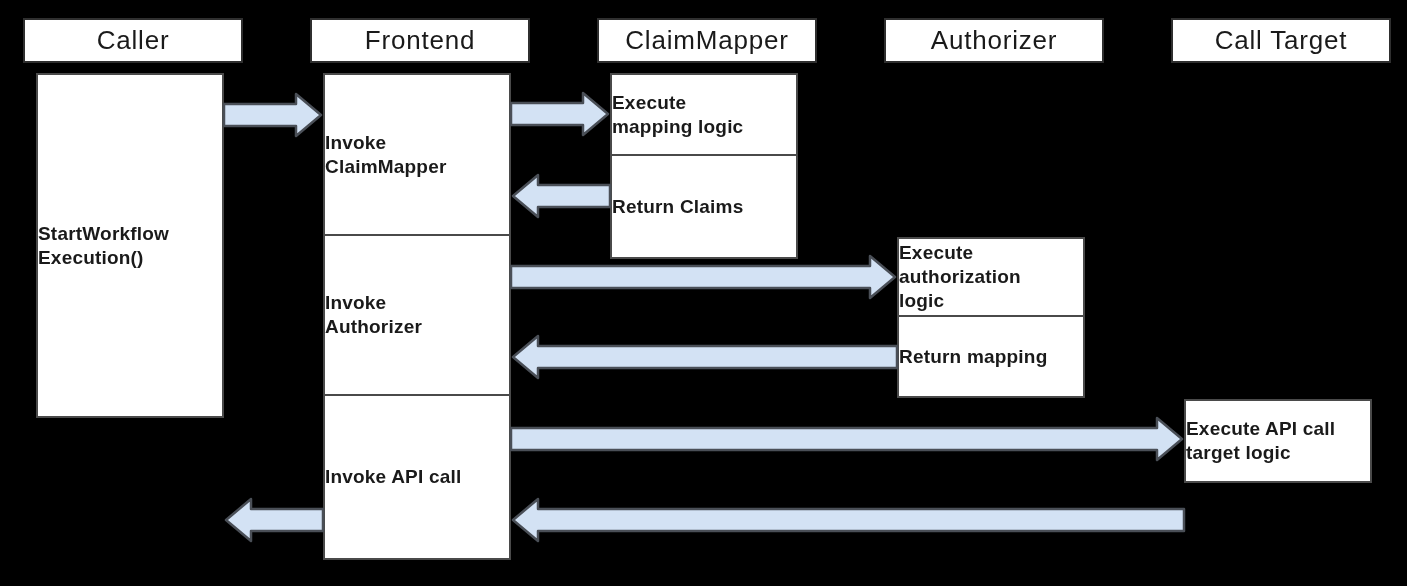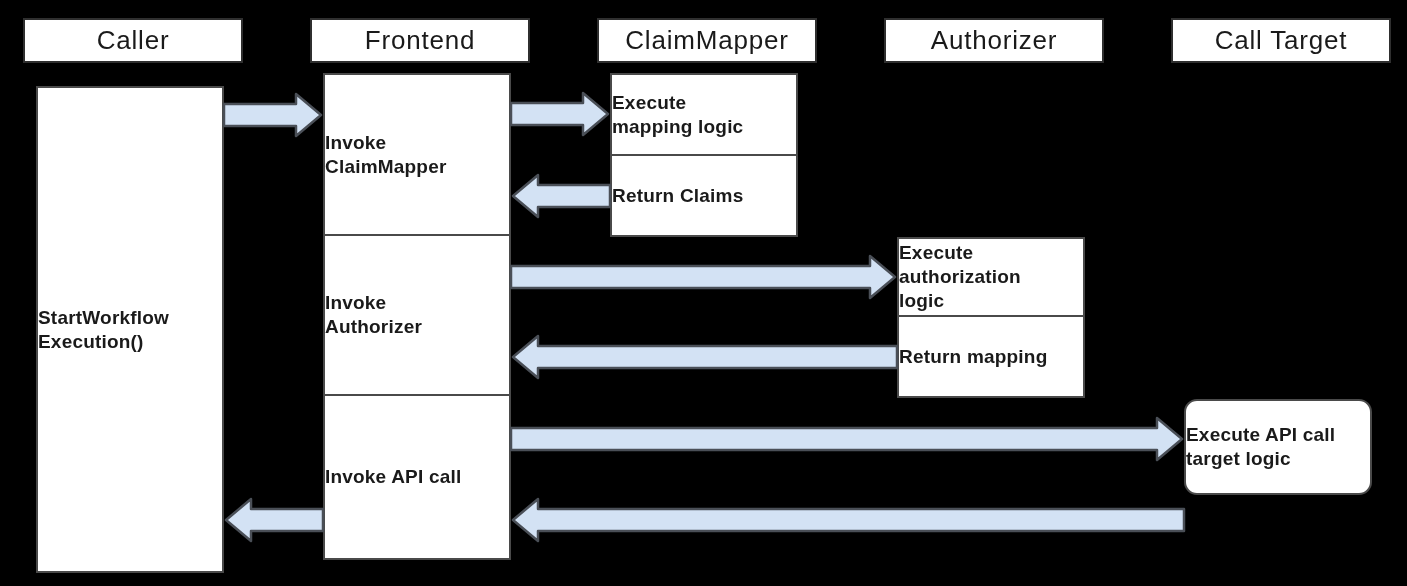--- a/index.html
+++ b/index.html
@@ -49,29 +49,29 @@
     justify-content: center;
     text-align: center;
     font-size: 19px;
     font-weight: bold;
     letter-spacing: 0.2px;
     line-height: 24px;
     color: var(--text, #1a1a1a);
   }
   .ln { white-space: nowrap; }
 
-  #act-caller      { left: 36px;   top: 73px;  height: 487px; margin-top: 13px; }
+  #act-caller      { left: 36px;   top: 73px;  height: 345px; }
   #act-frontend-1  { left: 323px;  top: 73px;  height: 163px; }
   #act-frontend-2  { left: 323px;  top: 234px; height: 162px; }
   #act-frontend-3  { left: 323px;  top: 394px; height: 166px; }
   #act-cm-1        { left: 610px;  top: 73px;  height: 83px;  }
-  #act-cm-2        { left: 610px;  top: 154px; height: 83px;  }
+  #act-cm-2        { left: 610px;  top: 154px; height: 105px;  }
   #act-auth-1      { left: 897px;  top: 237px; height: 80px;  }
   #act-auth-2      { left: 897px;  top: 315px; height: 83px;  }
-  #act-ct-1        { left: 1184px; top: 399px; height: 96px; border-radius: 13px;  }
+  #act-ct-1        { left: 1184px; top: 399px; height: 84px;  }
   #act-ct-2        { left: 1184px; top: 477px; height: 84px;  }
 
   #arrow-layer {
     position: absolute;
     left: 0;
     top: 0;
     pointer-events: none;
   }
 </style>
 </head>

